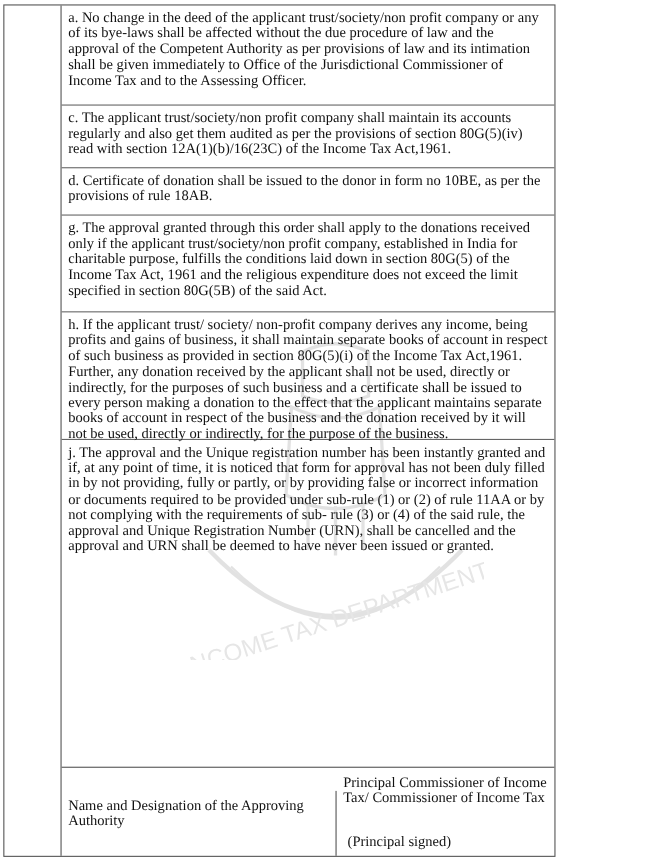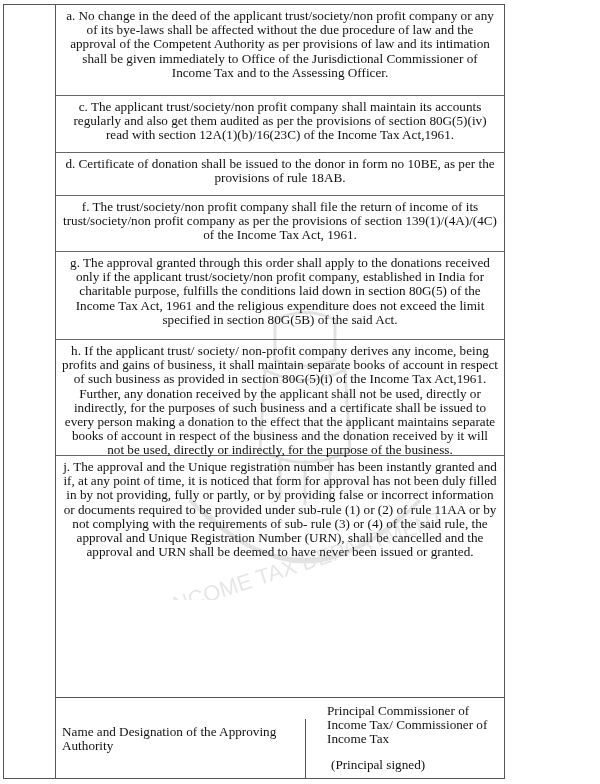--- a/index.html
+++ b/index.html
@@ -4,42 +4,41 @@
 <style>
   html, body { margin: 0; padding: 0; background: #ffffff; }
   body { width: 600px; height: 784px; position: relative; overflow: hidden;
          font-family: "Liberation Serif", serif; color: #111; }
   .doc { position: absolute; left: 3px; top: 4px; width: 502px; height: 775px;
          border: 1.5px solid #555; box-sizing: border-box; }
   .left-col { position: absolute; left: 0; top: 0; width: 52px; height: 100%;
               border-right: 1.5px solid #555; box-sizing: border-box; }
   .content { position: absolute; left: 52px; top: 0; right: 0; }
   .cell { border-bottom: 1.5px solid #666; box-sizing: border-box;
-          padding: 4px 6px 3px 6px; font-size: 13.2px; line-height: 14.2px; text-align: center; }
+          padding: 4px 6px 3px 6px; font-size: 13.2px; line-height: 14.2px; }
   .footer-row { position: absolute; left: 52px; right: 0; bottom: 0; height: 81px;
                 display: flex; border-top: 1.5px solid #555; box-sizing: border-box; }
   .footer-left { width: 250px; border-right: 1.5px solid #555; box-sizing: border-box;
                  padding: 6px 6px; font-size: 13.2px; line-height: 14.2px; margin-top: 21px; }
   .footer-right { flex: 1; padding: 6px 6px; font-size: 13.2px; line-height: 14.2px;
-                  position: relative; margin-left: 15px; }
+                  position: relative; }
   .signed { position: absolute; left: 10px; bottom: 6px; }
   .watermark { position: absolute; left: 170px; top: 300px; width: 270px; height: 300px;
                pointer-events: none; opacity: 0.18; }
 </style>
 </head>
 <body>
 
 <div class="doc">
   <div class="left-col"></div>
 
   <div class="content">
     <div class="cell" style="height:91px">a. No change in the deed of the applicant trust/society/non profit company or any of its bye-laws shall be affected without the due procedure of law and the approval of the Competent Authority as per provisions of law and its intimation shall be given immediately to Office of the Jurisdictional Commissioner of Income Tax and to the Assessing Officer.</div>
     <div class="cell" style="height:57px">c. The applicant trust/society/non profit company shall maintain its accounts regularly and also get them audited as per the provisions of section 80G(5)(iv) read with section 12A(1)(b)/16(23C) of the Income Tax Act,1961.</div>
     <div class="cell" style="height:43px">d. Certificate of donation shall be issued to the donor in form no 10BE, as per the provisions of rule 18AB.</div>
-    <div class="cell" style="height:56px">f. The trust/society/non profit company shall file the return of income of its trust/society/non profit company as per the provisions of section 139(1)/(4A)/(4C) of the Income Tax Act, 1961.</div>
     <div class="cell" style="height:88px">g. The approval granted through this order shall apply to the donations received only if the applicant trust/society/non profit company, established in India for charitable purpose, fulfills the conditions laid down in section 80G(5) of the Income Tax Act, 1961 and the religious expenditure does not exceed the limit specified in section 80G(5B) of the said Act.</div>
     <div class="cell" style="height:116px">h. If the applicant trust/ society/ non-profit company derives any income, being profits and gains of business, it shall maintain separate books of account in respect of such business as provided in section 80G(5)(i) of the Income Tax Act,1961. Further, any donation received by the applicant shall not be used, directly or indirectly, for the purposes of such business and a certificate shall be issued to every person making a donation to the effect that the applicant maintains separate books of account in respect of the business and the donation received by it will not be used, directly or indirectly, for the purpose of the business.</div>
     <div class="cell" style="height:102px;border-bottom:none">j. The approval and the Unique registration number has been instantly granted and if, at any point of time, it is noticed that form for approval has not been duly filled in by not providing, fully or partly, or by providing false or incorrect information or documents required to be provided under sub-rule (1) or (2) of rule 11AA or by not complying with the requirements of sub- rule (3) or (4) of the said rule, the approval and Unique Registration Number (URN), shall be cancelled and the approval and URN shall be deemed to have never been issued or granted.</div>
   </div>
 
   <div class="footer-row">
     <div class="footer-left">Name and Designation of the Approving Authority</div>
     <div class="footer-right">
       <div>Principal Commissioner of Income Tax/ Commissioner of Income Tax</div>
       <div class="signed">(Principal signed)</div>

